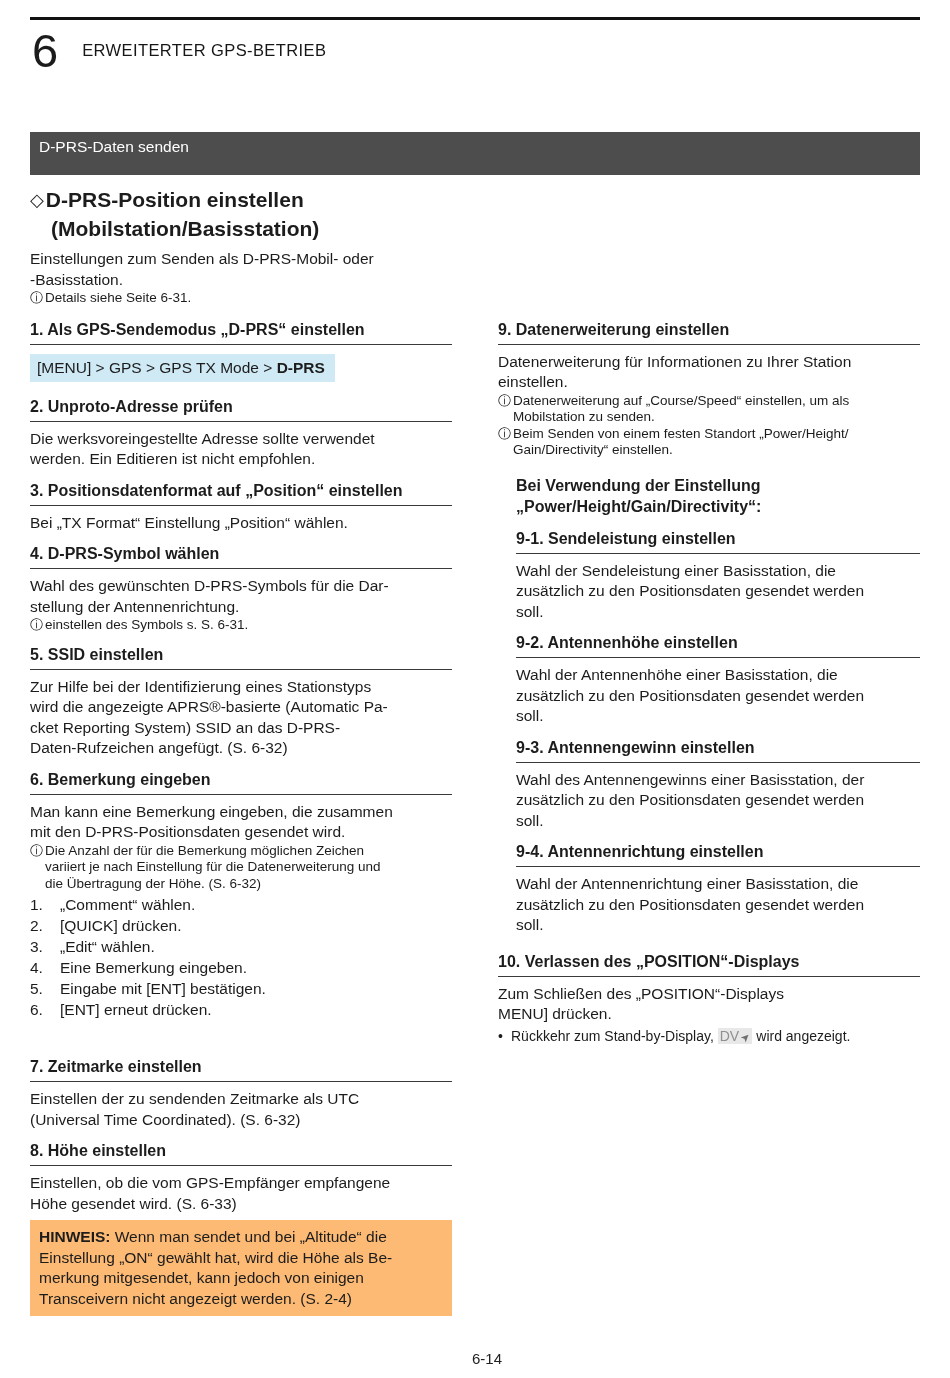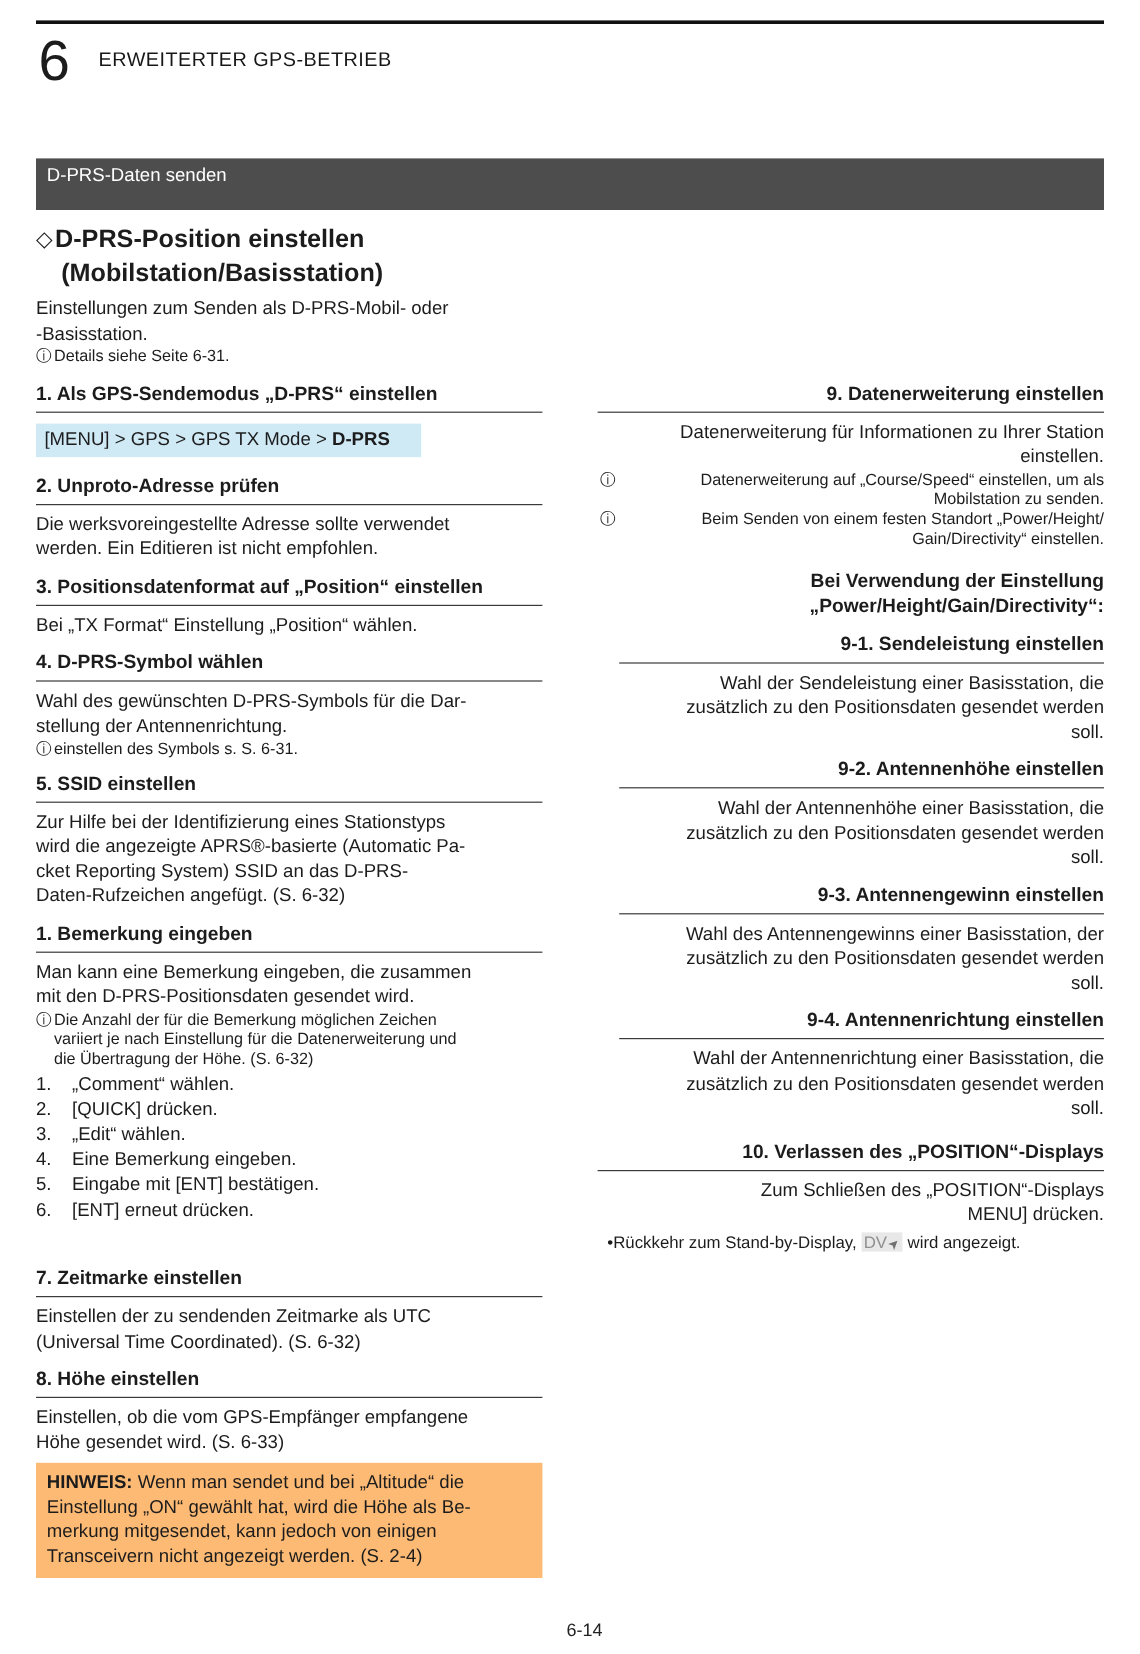--- a/index.html
+++ b/index.html
@@ -17,27 +17,27 @@
   .content{position:absolute;left:30px;right:30px;top:186px;}
   .intro-title{font-size:21px;font-weight:bold;line-height:28px;}
   .intro-title .diamond{font-size:18px;font-weight:bold;margin-right:2px;position:relative;top:-1px;}
   .intro-title .t2{padding-left:21px;}
   .intro-body{margin-top:6px;font-size:15.5px;line-height:20.5px;}
   .note{font-size:13.5px;line-height:16.5px;display:flex;}
   .note .i{flex:0 0 15px;font-size:13px;}
   .note .nt{flex:1;}
   .cols{display:flex;margin-top:13px;}
   .col{width:422px;}
-  .col.right{margin-left:46px;text-align:right;}
+  .col.right{margin-left:46px;}
   .sec{margin-bottom:11px;}
   .sec-h{font-size:16px;font-weight:bold;line-height:20px;padding-bottom:4px;
     border-bottom:1.5px solid #3a3a3a;margin-bottom:7px;white-space:nowrap;}
   .bl{font-size:15.5px;line-height:20.5px;white-space:nowrap;}
   .menu-box{display:inline-block;background:#cfe9f5;font-size:15.5px;line-height:20px;
-    padding:4px 26px 4px 7px;margin:2px 0 4px 0;white-space:nowrap;}
+    padding:4px 10px 4px 7px;margin:2px 0 4px 0;white-space:nowrap;}
   .nlist{margin-top:2px;}
   .nrow{display:flex;font-size:15.5px;line-height:21px;}
   .nrow .num{flex:0 0 30px;}
   .gap-lg{height:26px;}
   .hinweis{background:#fdba74;padding:7px 9px;margin-top:6px;font-size:15.5px;line-height:20.5px;}
   .hinweis .bl{white-space:nowrap;}
   .indent{margin-left:18px;}
   .subhead{font-size:16px;font-weight:bold;line-height:21px;margin:16px 0 12px 18px;white-space:nowrap;}
   .bullet-row{display:flex;font-size:14px;line-height:19px;margin-top:2px;}
   .bullet-row .b{flex:0 0 13px;}
@@ -108,21 +108,21 @@
 
         <div class="sec">
           <div class="sec-h">5. SSID einstellen</div>
           <div class="bl">Zur Hilfe bei der Identifizierung eines Stationstyps</div>
           <div class="bl">wird die angezeigte APRS®-basierte (Automatic Pa-</div>
           <div class="bl">cket Reporting System) SSID an das D-PRS-</div>
           <div class="bl">Daten-Rufzeichen angefügt. (S. 6-32)</div>
         </div>
 
         <div class="sec">
-          <div class="sec-h">1. Bemerkung eingeben</div>
+          <div class="sec-h">6. Bemerkung eingeben</div>
           <div class="bl">Man kann eine Bemerkung eingeben, die zusammen</div>
           <div class="bl">mit den D-PRS-Positionsdaten gesendet wird.</div>
           <div class="note">
             <span class="i">ⓘ</span>
             <span class="nt">
               <span>Die Anzahl der für die Bemerkung möglichen Zeichen</span><br>
               <span>variiert je nach Einstellung für die Datenerweiterung und</span><br>
               <span>die Übertragung der Höhe. (S. 6-32)</span>
             </span>
           </div>

